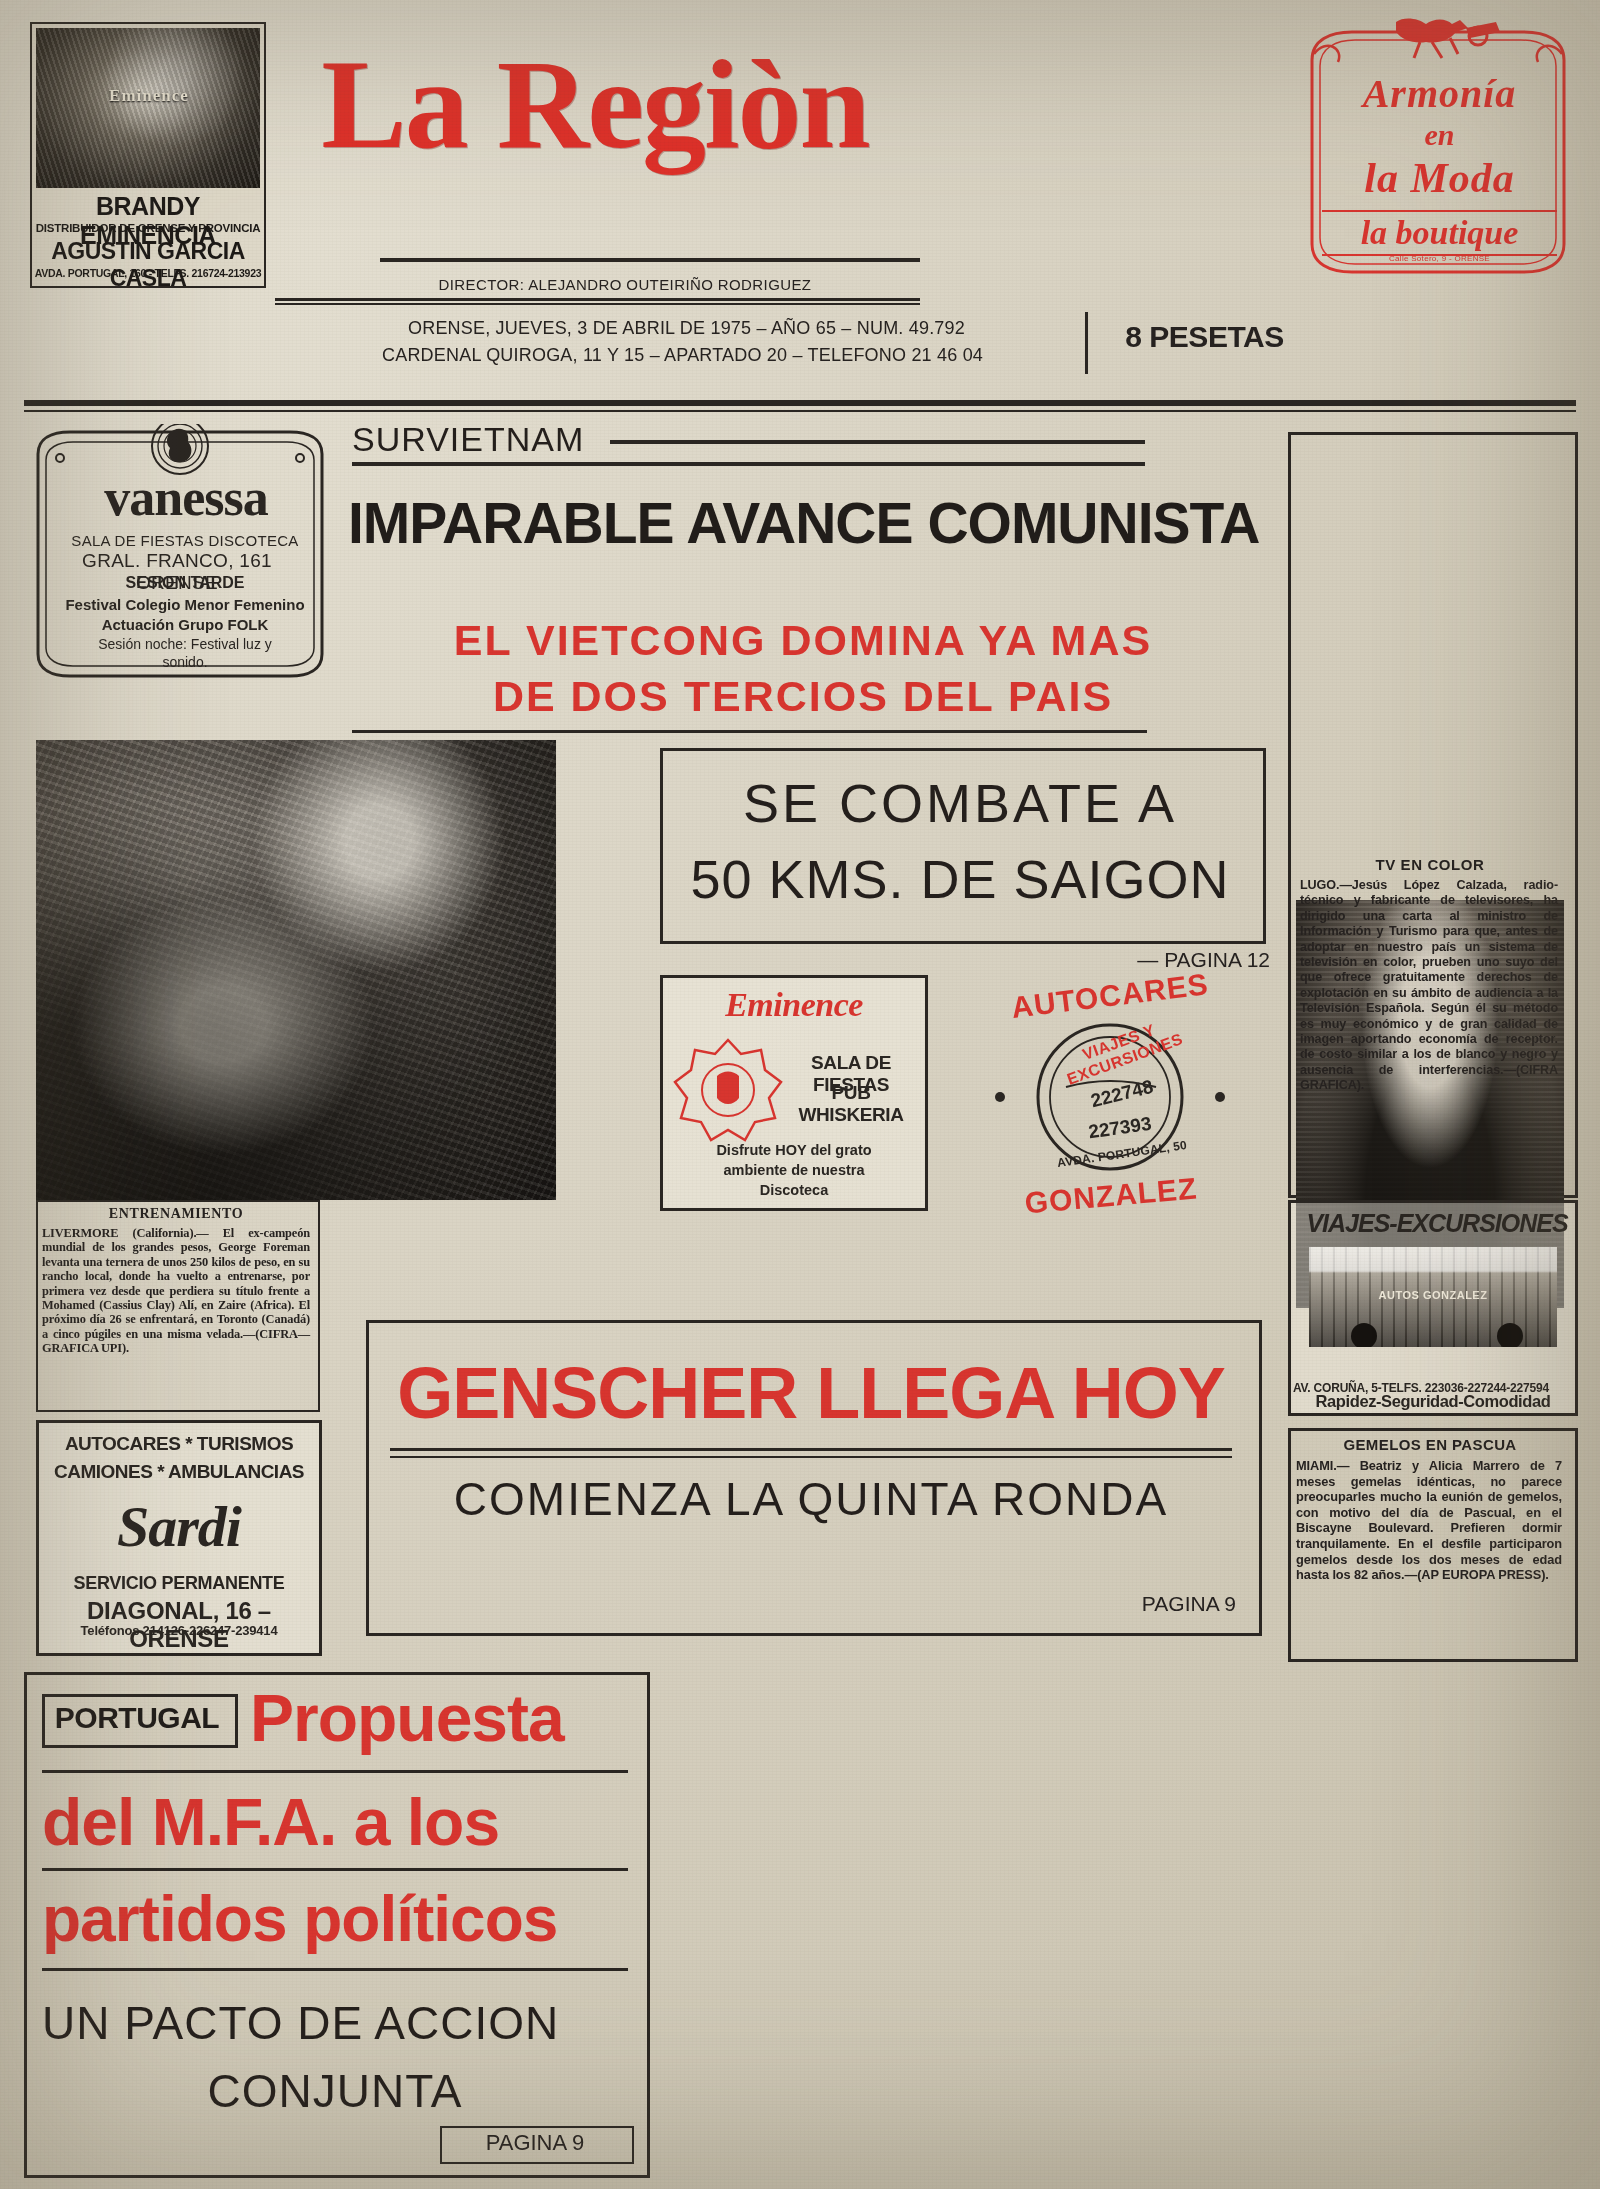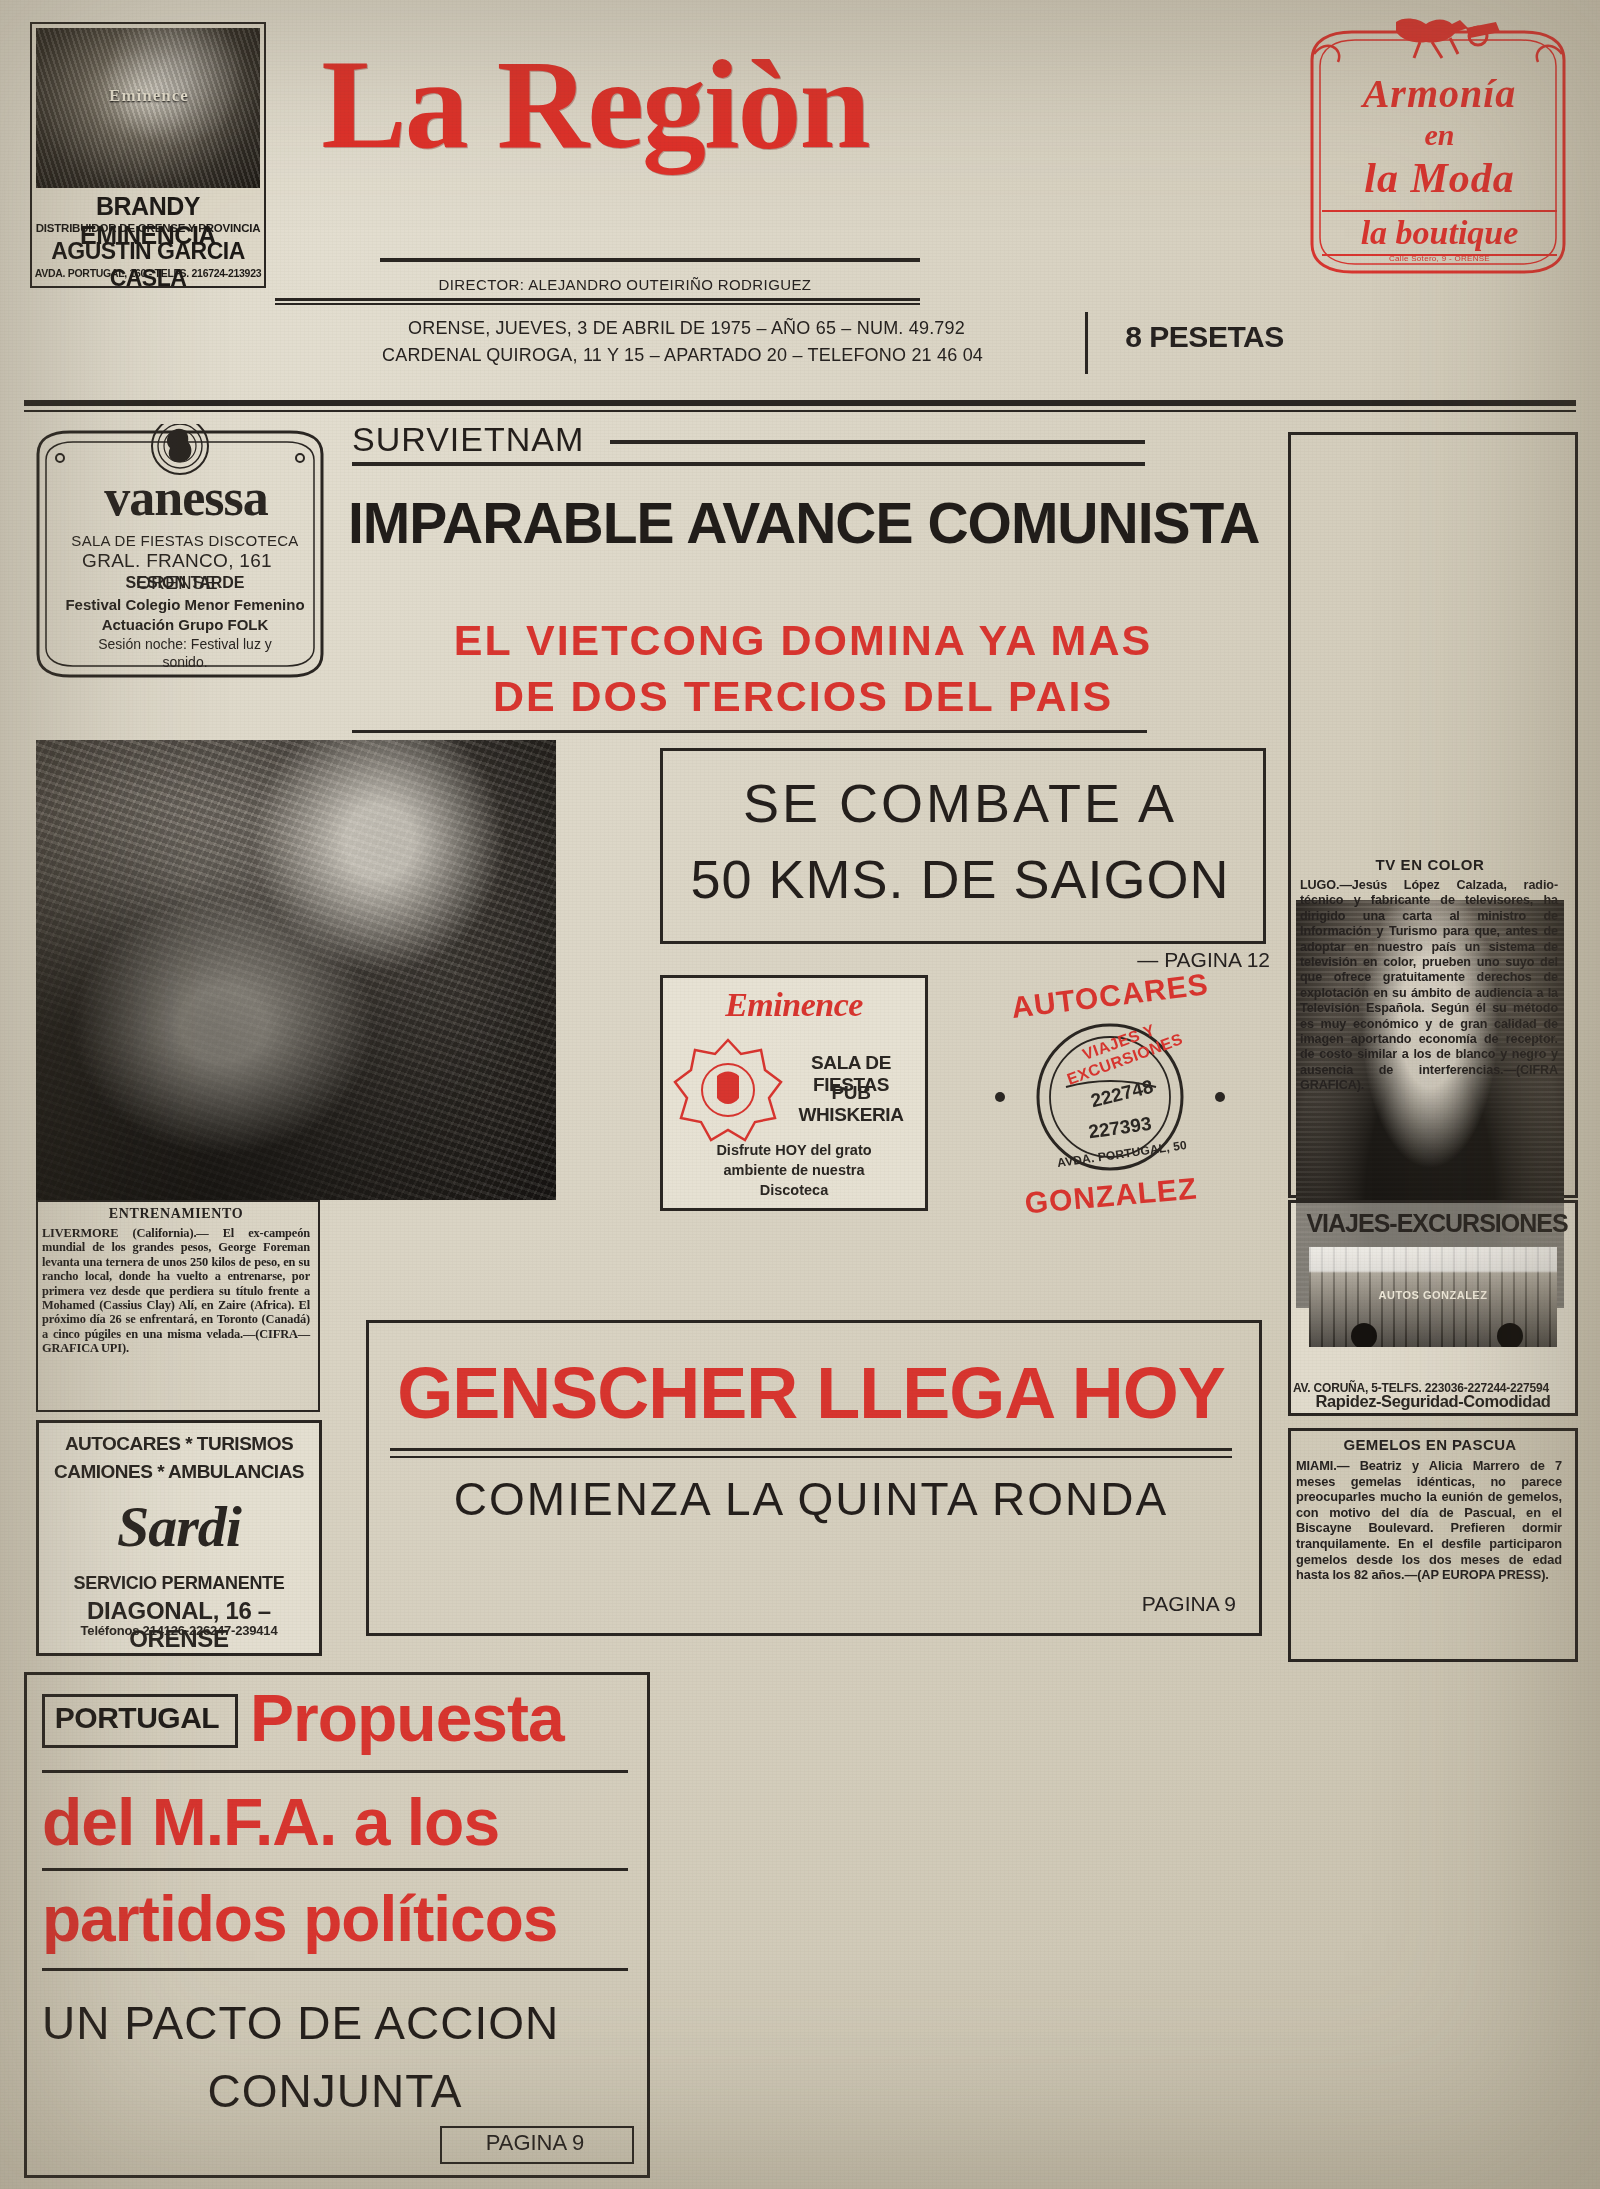--- a/index.html
+++ b/index.html
@@ -229,21 +229,21 @@
     <div class="abs" style="left:90px;top:142px;width:120px;text-align:center;font-family:'Liberation Sans',sans-serif;
          font-weight:700;font-size:19px;color:#2a2622;transform:rotate(-8deg);">227393</div>
     <div class="abs cap" style="left:62px;top:172px;width:180px;text-align:center;font-family:'Liberation Sans',sans-serif;
          font-weight:700;font-size:12px;color:#2a2622;transform:rotate(-8deg);letter-spacing:.2px;">AVDA. PORTUGAL, 50</div>
     <div class="abs cap" style="left:16px;top:204px;width:250px;text-align:center;font-family:'Liberation Sans',sans-serif;
          font-weight:700;font-size:30px;color:#d8352f;letter-spacing:1px;transform:rotate(-5deg);">GONZALEZ</div>
   </div>
 
   <div class="abs" style="left:1288px;top:1200px;width:284px;height:210px;border:3px solid #2a2622;background:rgba(243,239,228,.45);">
     <div class="abs cap ctr" style="left:0;top:6px;width:292px;font-family:'Liberation Sans',sans-serif;font-weight:700;
-         font-size:25px;color:#2a2622;letter-spacing:-1px;">VIAJES-EXCURSIONES</div>
+         font-size:25px;color:#2a2622;letter-spacing:-1px;font-style:italic;">VIAJES-EXCURSIONES</div>
     <div class="abs photo" style="left:18px;top:44px;width:248px;height:100px;
          background:linear-gradient(180deg,#cfc8b9 0%,#8d867a 44%,#3b3731 100%);">
       <div class="pg" style="background:
         linear-gradient(180deg, rgba(255,255,255,.6) 0 24%, rgba(0,0,0,0) 26%),
         repeating-linear-gradient(90deg, rgba(0,0,0,.22) 0 2px, rgba(255,255,255,.10) 2px 12px);"></div>
       <div class="abs" style="left:44px;top:42px;width:160px;text-align:center;font-family:'Liberation Sans',sans-serif;
            font-weight:700;font-size:11px;color:#efe9da;letter-spacing:.5px;">AUTOS GONZALEZ</div>
       <div class="abs" style="left:42px;top:76px;width:26px;height:26px;border-radius:50%;background:#15120f;"></div>
       <div class="abs" style="left:188px;top:76px;width:26px;height:26px;border-radius:50%;background:#15120f;"></div>
     </div>

